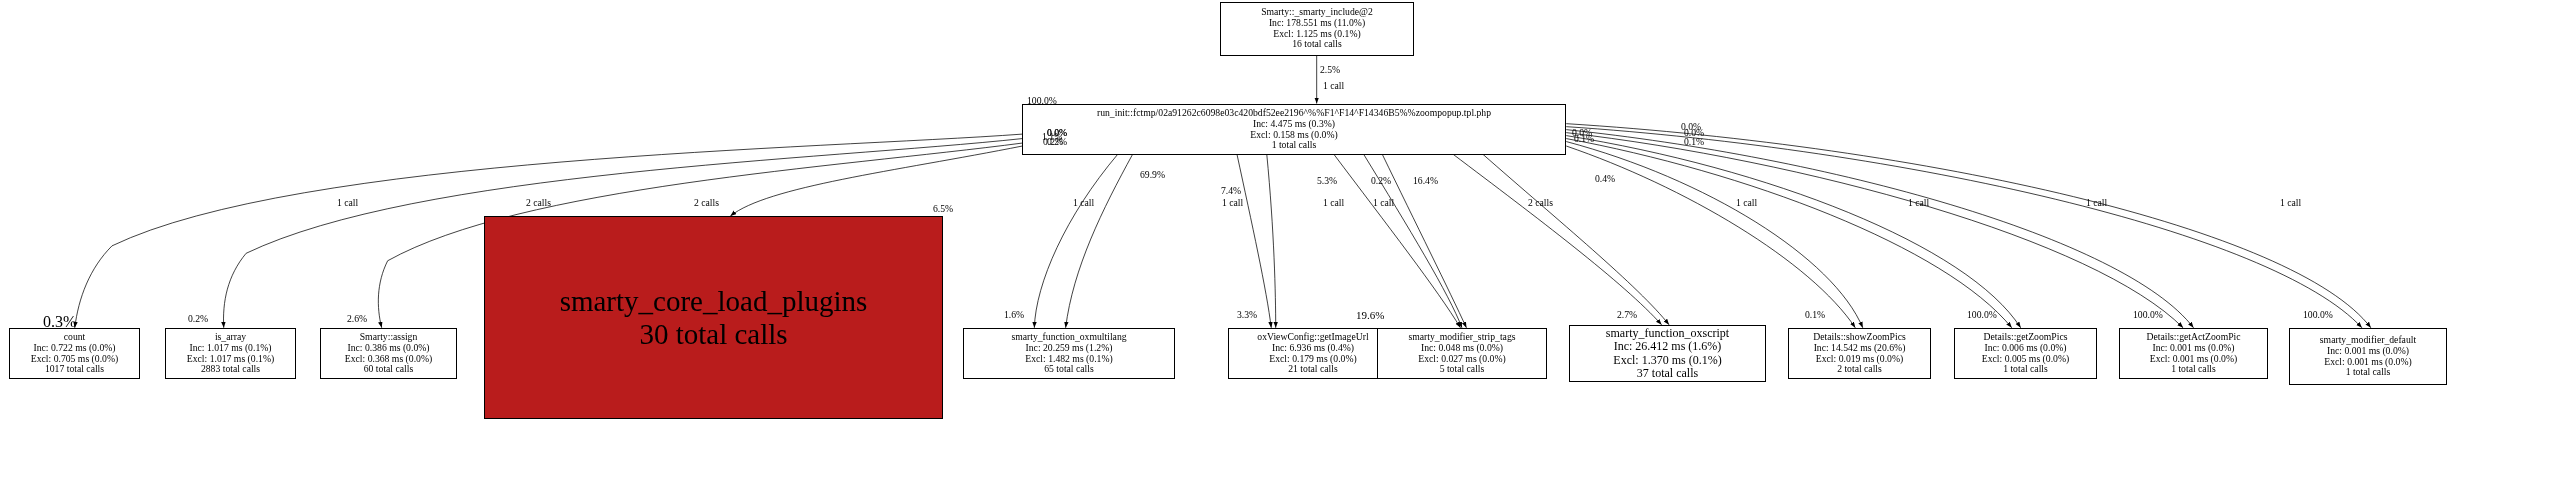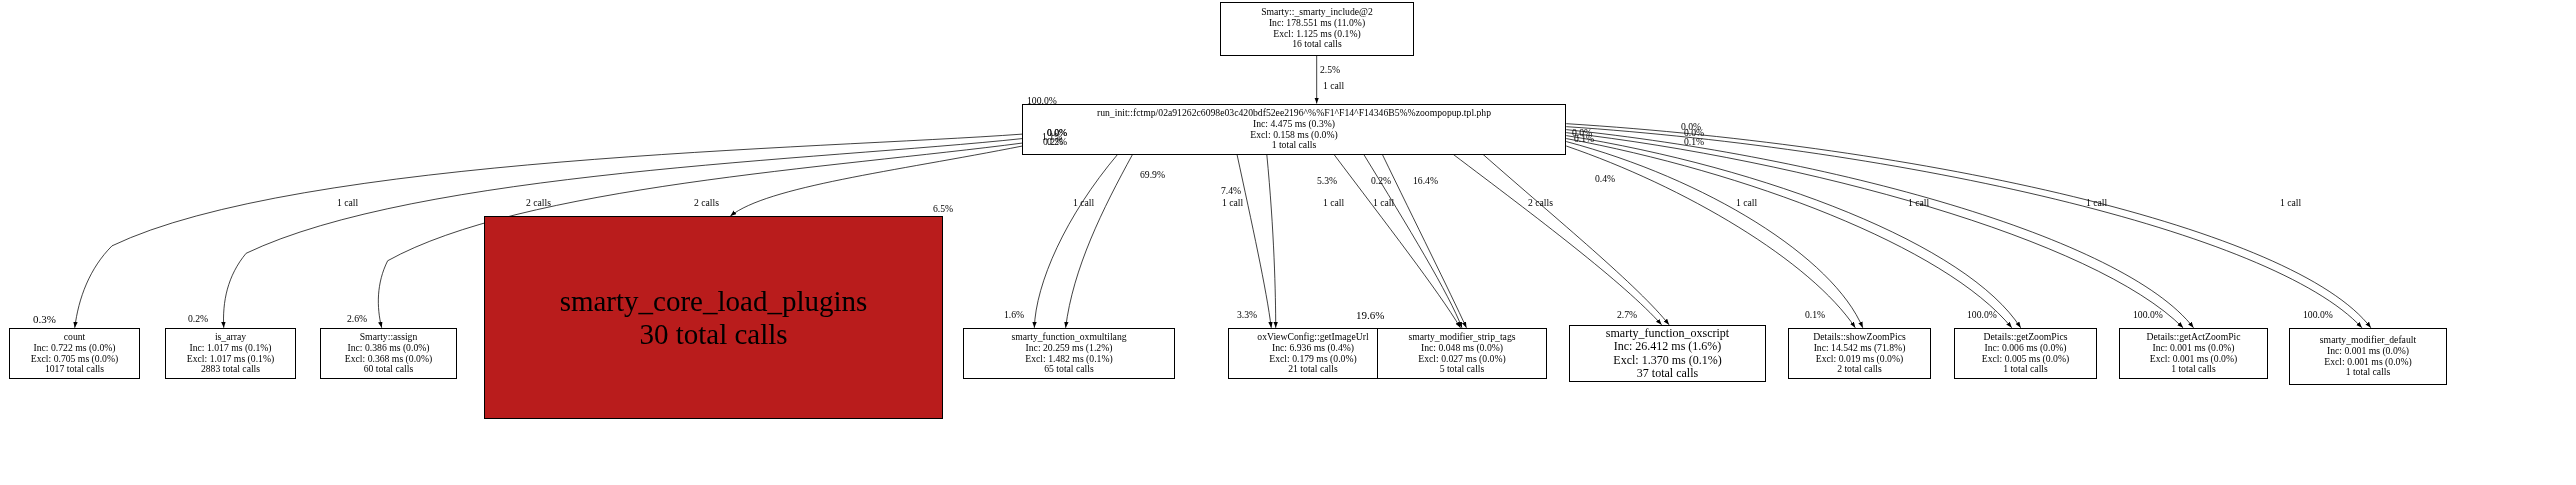--- a/index.html
+++ b/index.html
@@ -144,21 +144,21 @@
         <span class="ln">5 total calls</span>
       </div>
       <div class="node" style="left: 1569px; top: 325px; width: 197px; height: 57px; font-size: 12px;">
         <span class="ln">smarty_function_oxscript</span>
         <span class="ln">Inc: 26.412 ms (1.6%)</span>
         <span class="ln">Excl: 1.370 ms (0.1%)</span>
         <span class="ln">37 total calls</span>
       </div>
       <div class="node" style="left: 1788px; top: 328px; width: 143px; height: 51px; font-size: 9.7px;">
         <span class="ln">Details::showZoomPics</span>
-        <span class="ln">Inc: 14.542 ms (71.8%)</span>
+        <span class="ln">Inc: 14.542 ms (20.6%)</span>
         <span class="ln">Excl: 0.019 ms (0.0%)</span>
         <span class="ln">2 total calls</span>
       </div>
       <div class="node" style="left: 1954px; top: 328px; width: 143px; height: 51px; font-size: 9.7px;">
         <span class="ln">Details::getZoomPics</span>
         <span class="ln">Inc: 0.006 ms (0.0%)</span>
         <span class="ln">Excl: 0.005 ms (0.0%)</span>
         <span class="ln">1 total calls</span>
       </div>
       <div class="node" style="left: 2119px; top: 328px; width: 149px; height: 51px; font-size: 9.7px;">
@@ -208,18 +208,18 @@
       <div class="edge-label" style="left: 2086px; top: 197px; font-size: 9.7px;">1 call</div>
       <div class="edge-label" style="left: 2133px; top: 309px; font-size: 9.7px;">100.0%</div>
       <div class="edge-label" style="left: 1681px; top: 121px; font-size: 9.7px;">0.0%</div>
       <div class="edge-label" style="left: 2280px; top: 197px; font-size: 9.7px;">1 call</div>
       <div class="edge-label" style="left: 2303px; top: 309px; font-size: 9.7px;">100.0%</div>
       <div class="edge-label" style="left: 1047px; top: 127px; font-size: 9.7px;">0.0%</div>
       <div class="edge-label" style="left: 1042px; top: 131px; font-size: 9.7px;">1.1%</div>
       <div class="edge-label" style="left: 1043px; top: 136px; font-size: 9.7px;">0.2%</div>
       <div class="edge-label" style="left: 1572px; top: 127px; font-size: 9.7px;">0.0%</div>
       <div class="edge-label" style="left: 1574px; top: 133px; font-size: 9.7px;">0.1%</div>
-      <div class="edge-label" style="left: 33px; top: 313px; font-size: 11px;">0.3%</div>
+      <div class="edge-label" style="left: 43px; top: 313px; font-size: 16px;">0.3%</div>
       <div class="edge-label" style="left: 188px; top: 313px; font-size: 9.7px;">0.2%</div>
       <div class="edge-label" style="left: 347px; top: 313px; font-size: 9.7px;">2.6%</div>
     </div>
 </div>
 
 
 </body></html>

